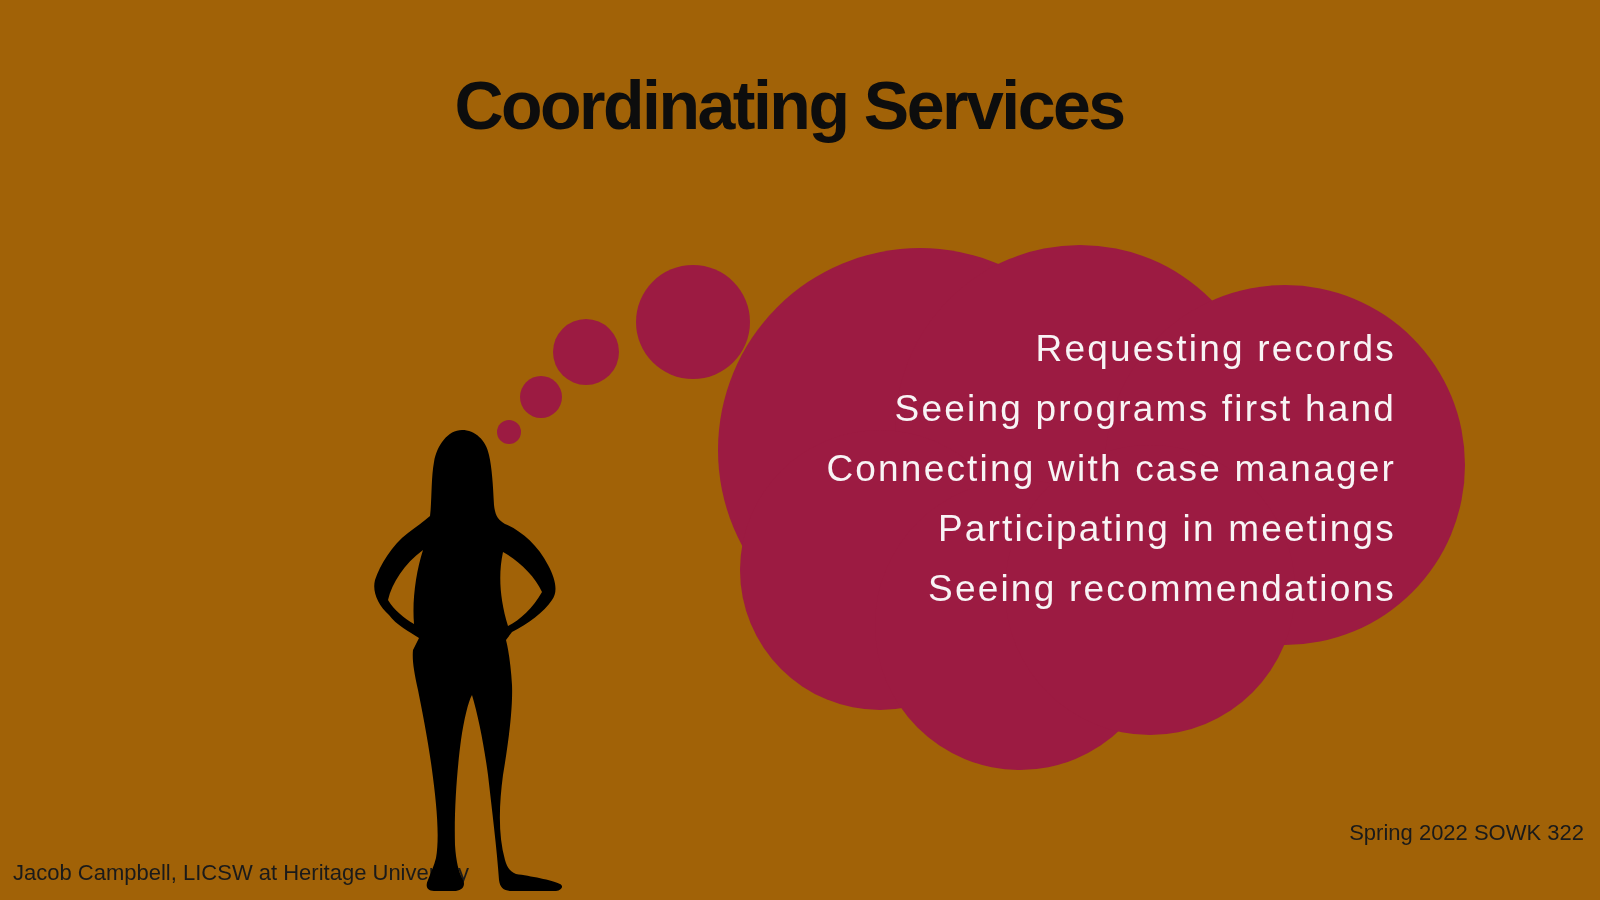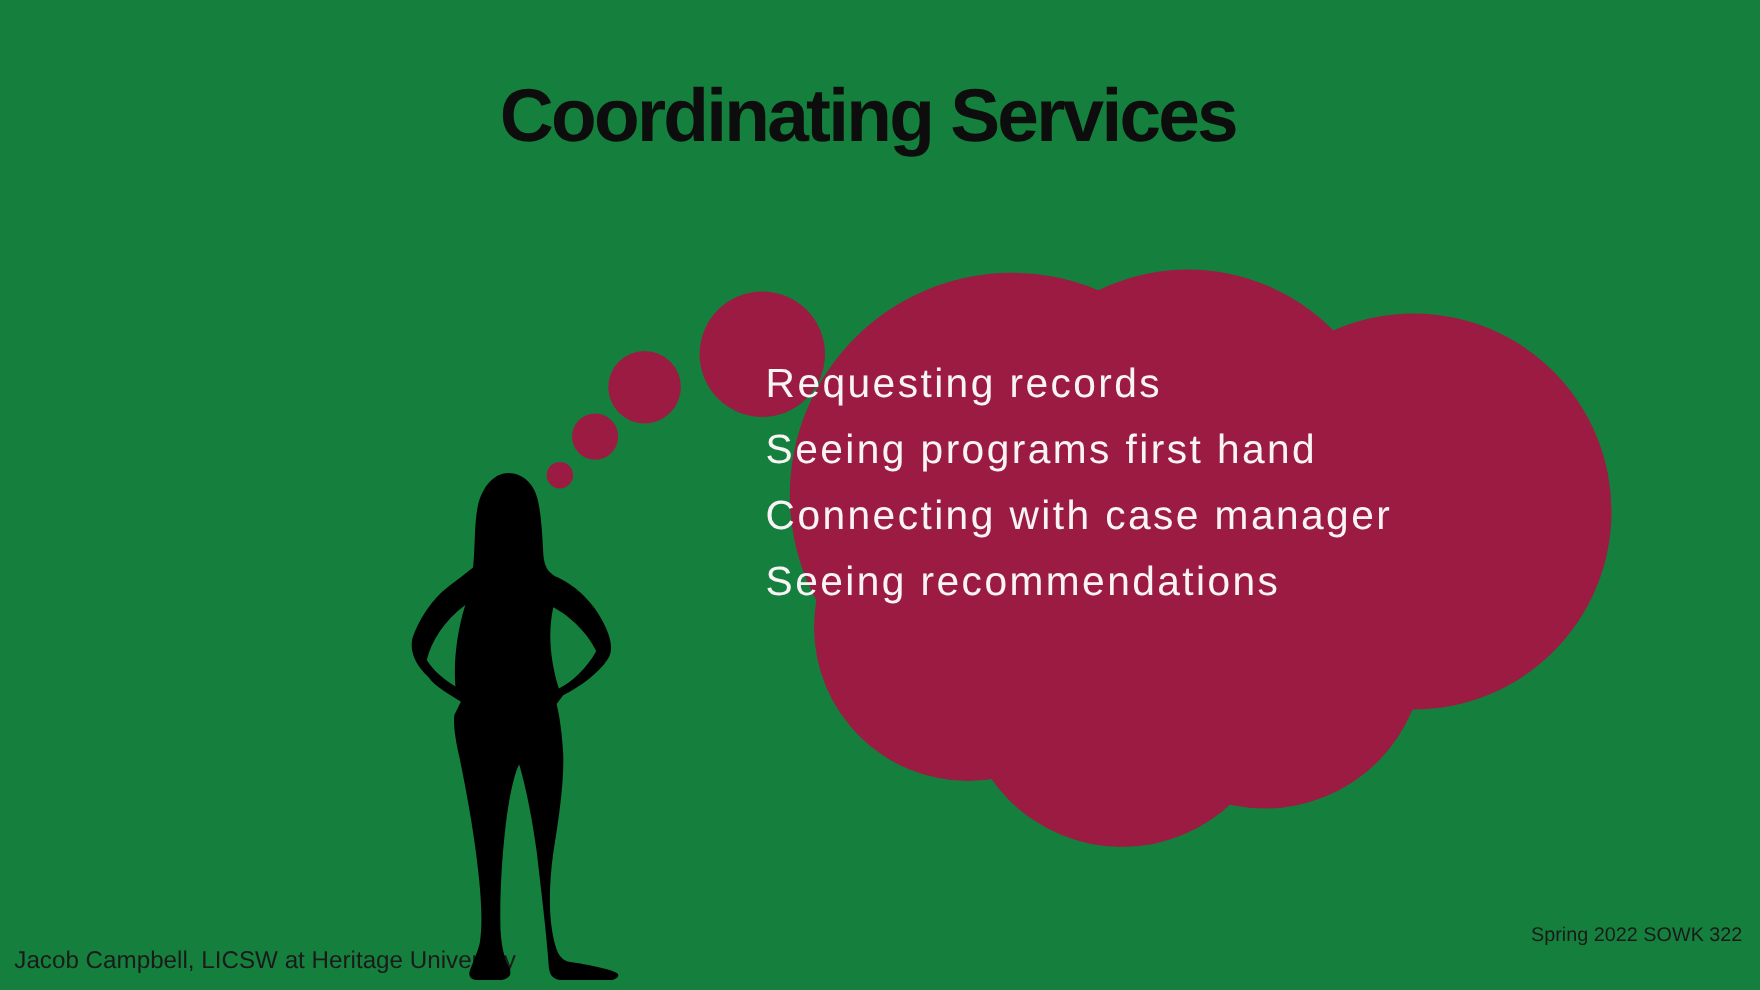--- a/index.html
+++ b/index.html
@@ -5,21 +5,21 @@
   html, body {
     margin: 0;
     padding: 0;
     background: #ffffff;
     font-family: "Liberation Sans", sans-serif;
   }
   .slide {
     position: relative;
     width: 1600px;
     height: 900px;
-    background: #15803d;
+    background: #a16207;
     overflow: hidden;
   }
   .slide-title {
     position: absolute;
     top: 70px;
     left: 0;
     width: 1578px;
     text-align: center;
     font-size: 68px;
     line-height: 70px;
@@ -33,21 +33,21 @@
     width: 1600px;
     height: 900px;
     z-index: 2;
   }
   .bubble-text {
     position: absolute;
     left: 696px;
     top: 319px;
     width: 700px;
     z-index: 3;
-    text-align: left;
+    text-align: right;
   }
   .bubble-line {
     height: 60px;
     line-height: 60px;
     font-size: 37px;
     letter-spacing: 2.2px;
     color: #f8f4f5;
     white-space: nowrap;
   }
   .footer-left {
@@ -55,22 +55,22 @@
     left: 13px;
     top: 860px;
     font-size: 22px;
     color: #1a1a1a;
     z-index: 1;
     white-space: nowrap;
   }
   .footer-right {
     position: absolute;
     right: 16px;
-    top: 839px;
-    font-size: 18px;
+    top: 820px;
+    font-size: 22px;
     color: #1a1a1a;
     z-index: 1;
     white-space: nowrap;
   }
 </style>
 </head>
 <body>
 
 <div class="slide">
 
@@ -139,20 +139,21 @@
              C 416 572 412 600 414 624
              C 404 618 394 610 388 600
              C 392 583 404 564 423 550
              Z" fill="#000000"></path>
   </svg>
 
   <div class="bubble-text">
     <div class="bubble-line">Requesting records</div>
     <div class="bubble-line">Seeing programs first hand</div>
     <div class="bubble-line">Connecting with case manager</div>
+    <div class="bubble-line">Participating in meetings</div>
     <div class="bubble-line">Seeing recommendations</div>
   </div>
 
   <div class="footer-left">Jacob Campbell, LICSW at Heritage University</div>
 
   <div class="footer-right">Spring 2022 SOWK 322</div>
 
 </div>
 
 </body></html>

